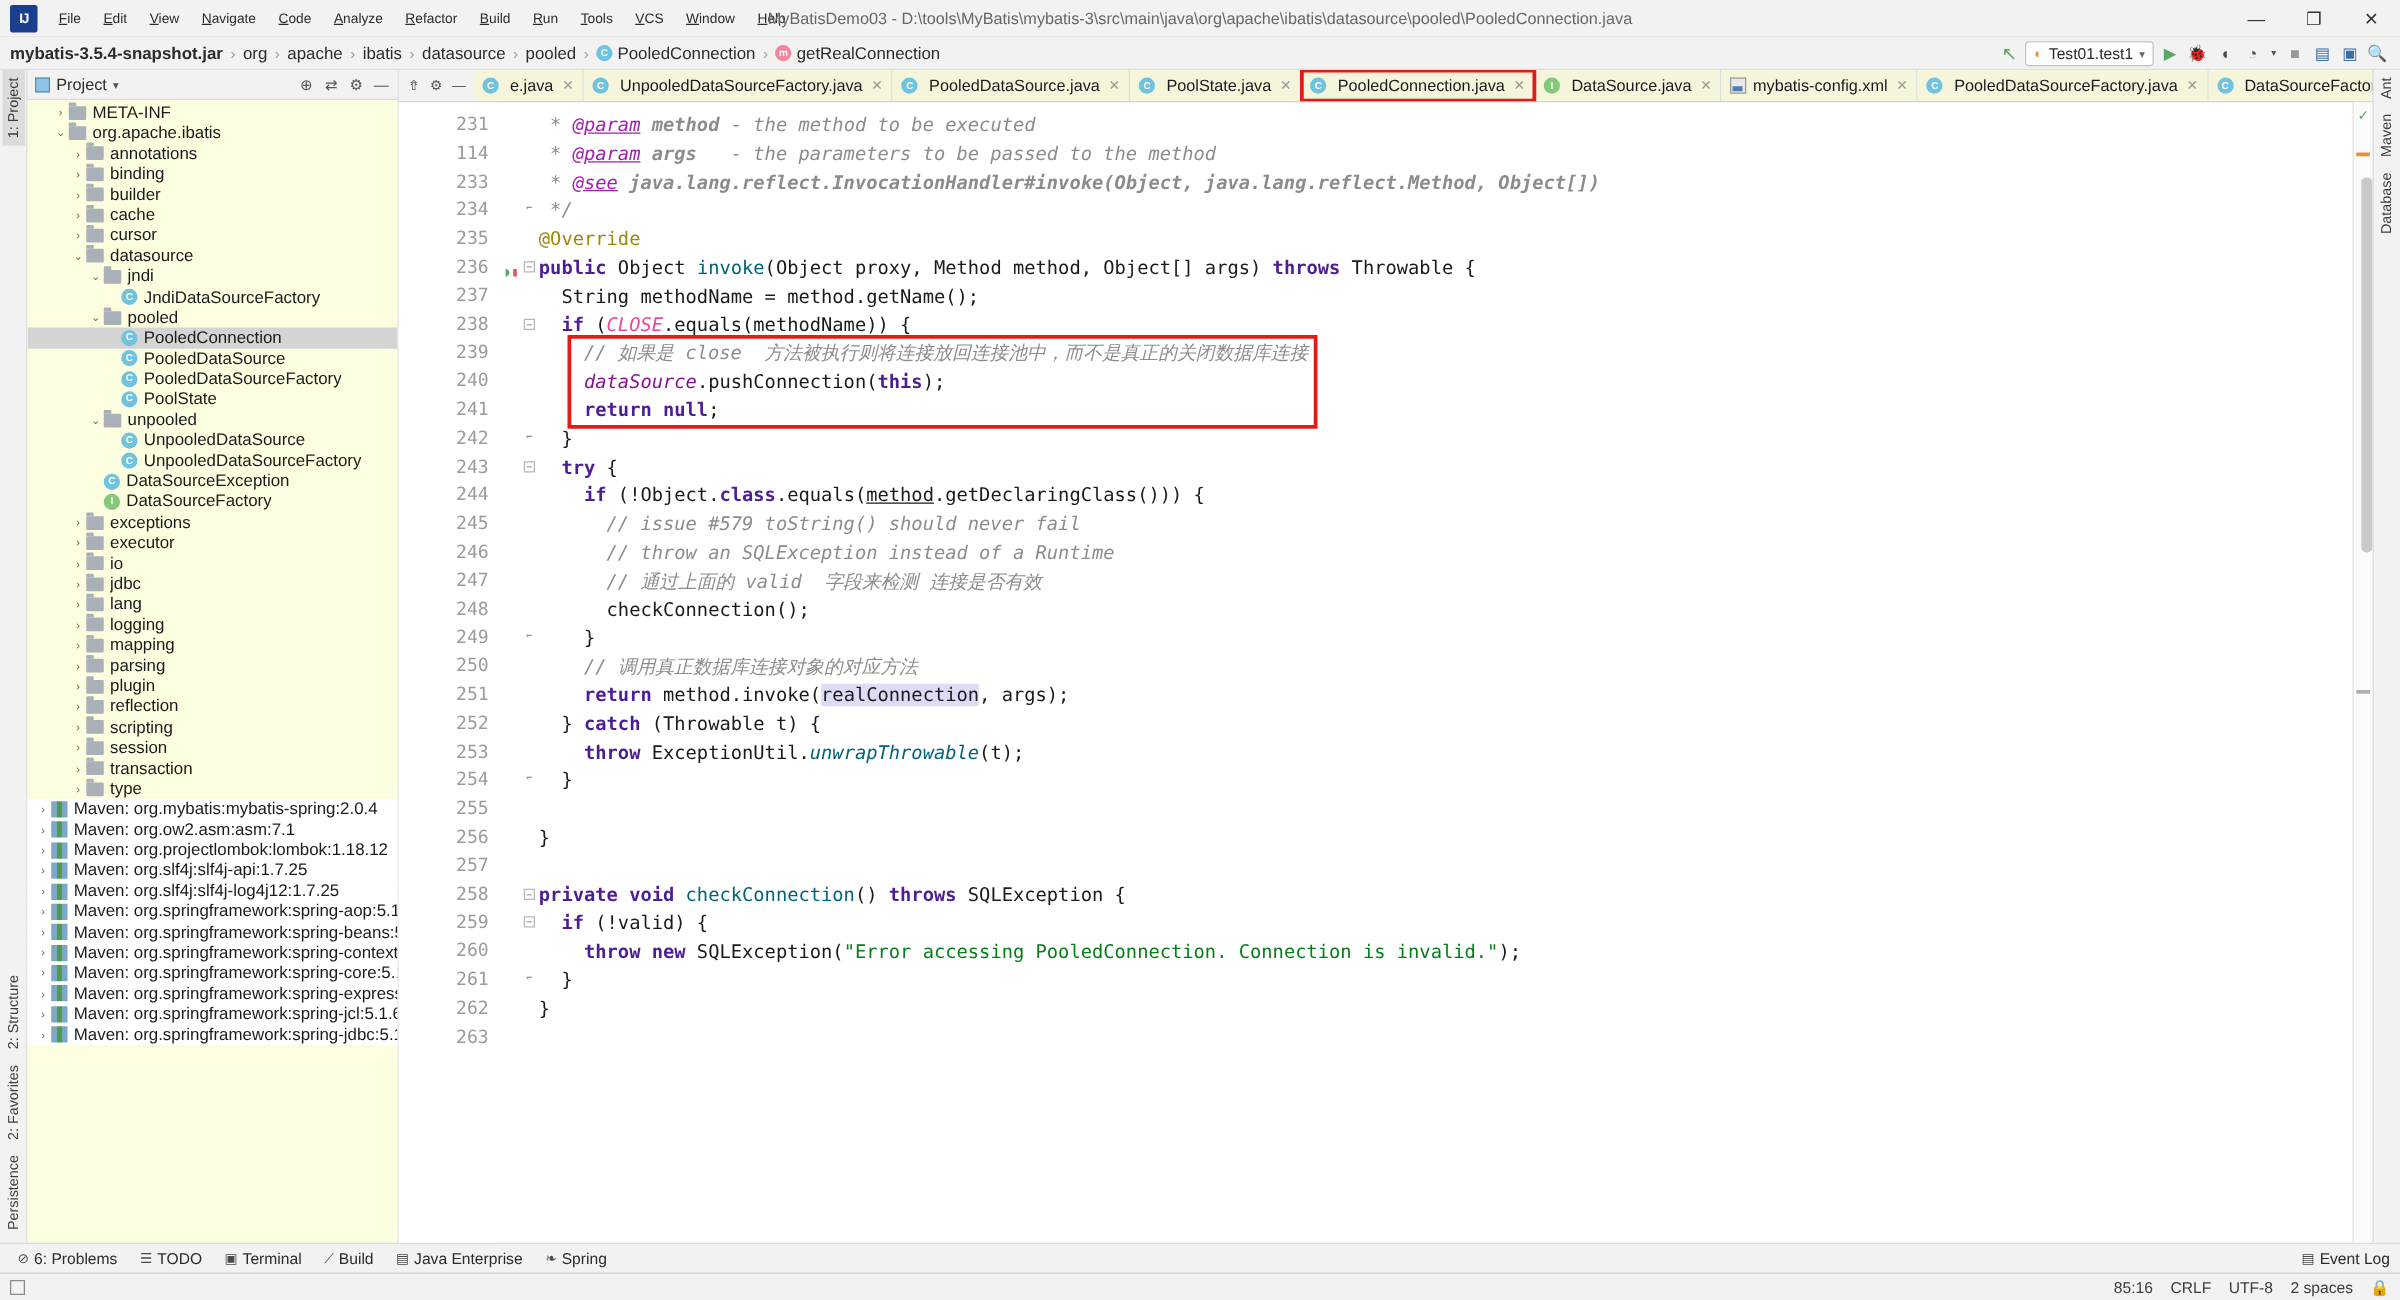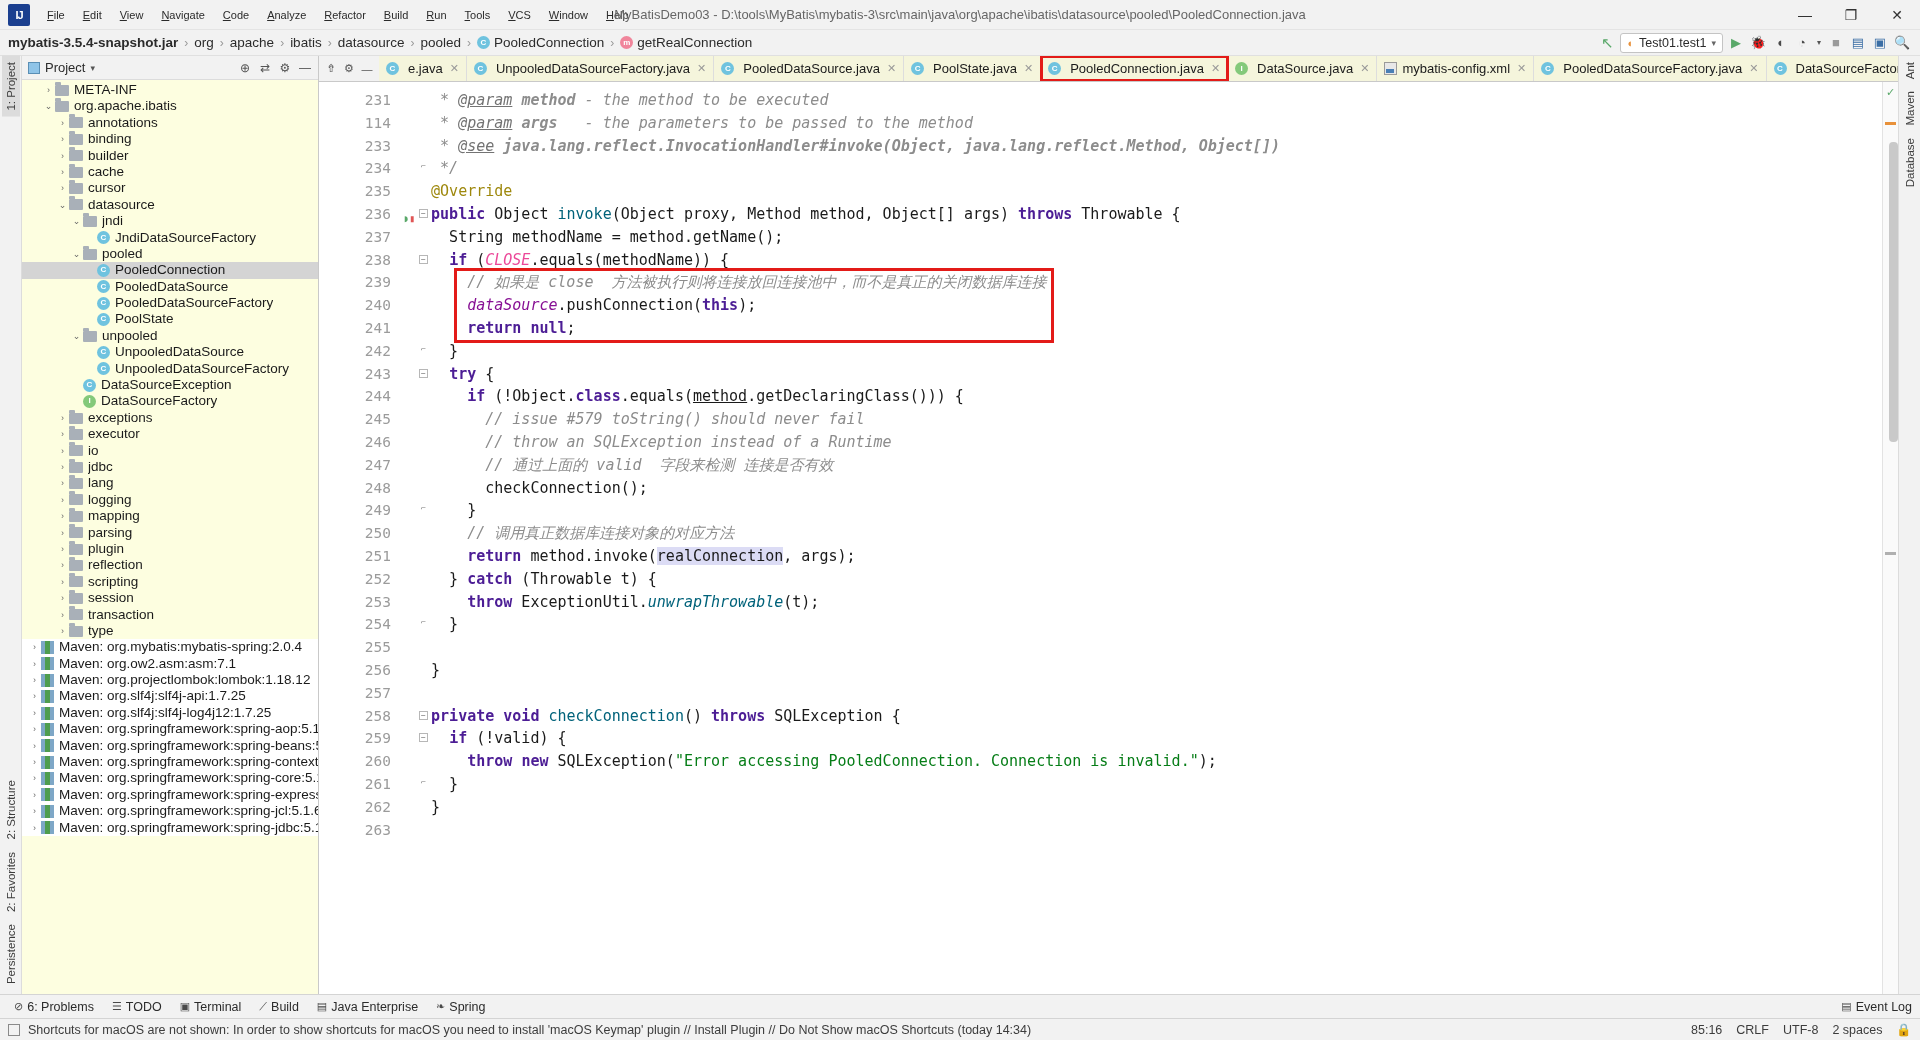--- a/index.html
+++ b/index.html
@@ -163,21 +163,21 @@
   .fold.brace { border:none; }
   .code-area {
     flex:1 1 auto; position:relative; overflow:hidden;
     font-family:"DejaVu Sans Mono", monospace; font-size:15px;
     padding-top:7px; padding-left:16px; line-height:22.8px; white-space:pre;
   }
   .cline { height:22.8px; line-height:22.8px; white-space:pre; }
   .kw { color:#4c1d95; font-weight:bold; }
   .cmt { color:#8c8c8c; font-style:italic; }
   .jdoc { color:#8c8c8c; font-style:italic; }
-  .jtag { color:#737373; font-style:italic; text-decoration:underline; }
+  .jtag { color:#a21caf; font-style:italic; text-decoration:underline; }
   .anno { color:#9e880d; }
   .str { color:#067d17; }
   .fld { color:#871094; font-style:italic; }
   .stat { color:#ec4899; font-style:italic; }
   .mth { color:#00627a; }
   .ul { text-decoration:underline; }
   .hl-ident { background:#dcdcf5; }
 
   .redbox {
     position:absolute; border:3px solid #e31b18; pointer-events:none; z-index:5;
@@ -699,21 +699,20 @@
         <span>Spring</span>
       </div>
       <div class="btab" style="margin-left: auto;">
         <span style="font-size:11px;color:#4a4a4a;">▤</span>
         <span>Event Log</span>
       </div>
     </div>
 
   <div class="statusbar">
     <span class="sq-ico"></span>
-    <span>Shortcuts for macOS are not shown: In order to show shortcuts for macOS you need to install 'macOS Keymap' plugin // Install Plugin // Do Not Show macOS Shortcuts (today 14:34)</span>
     <span class="status-right">
       <span>85:16</span>
       <span>CRLF</span>
       <span>UTF-8</span>
       <span>2 spaces</span>
       <span>🔒</span>
     </span>
   </div>
 </div>
 

